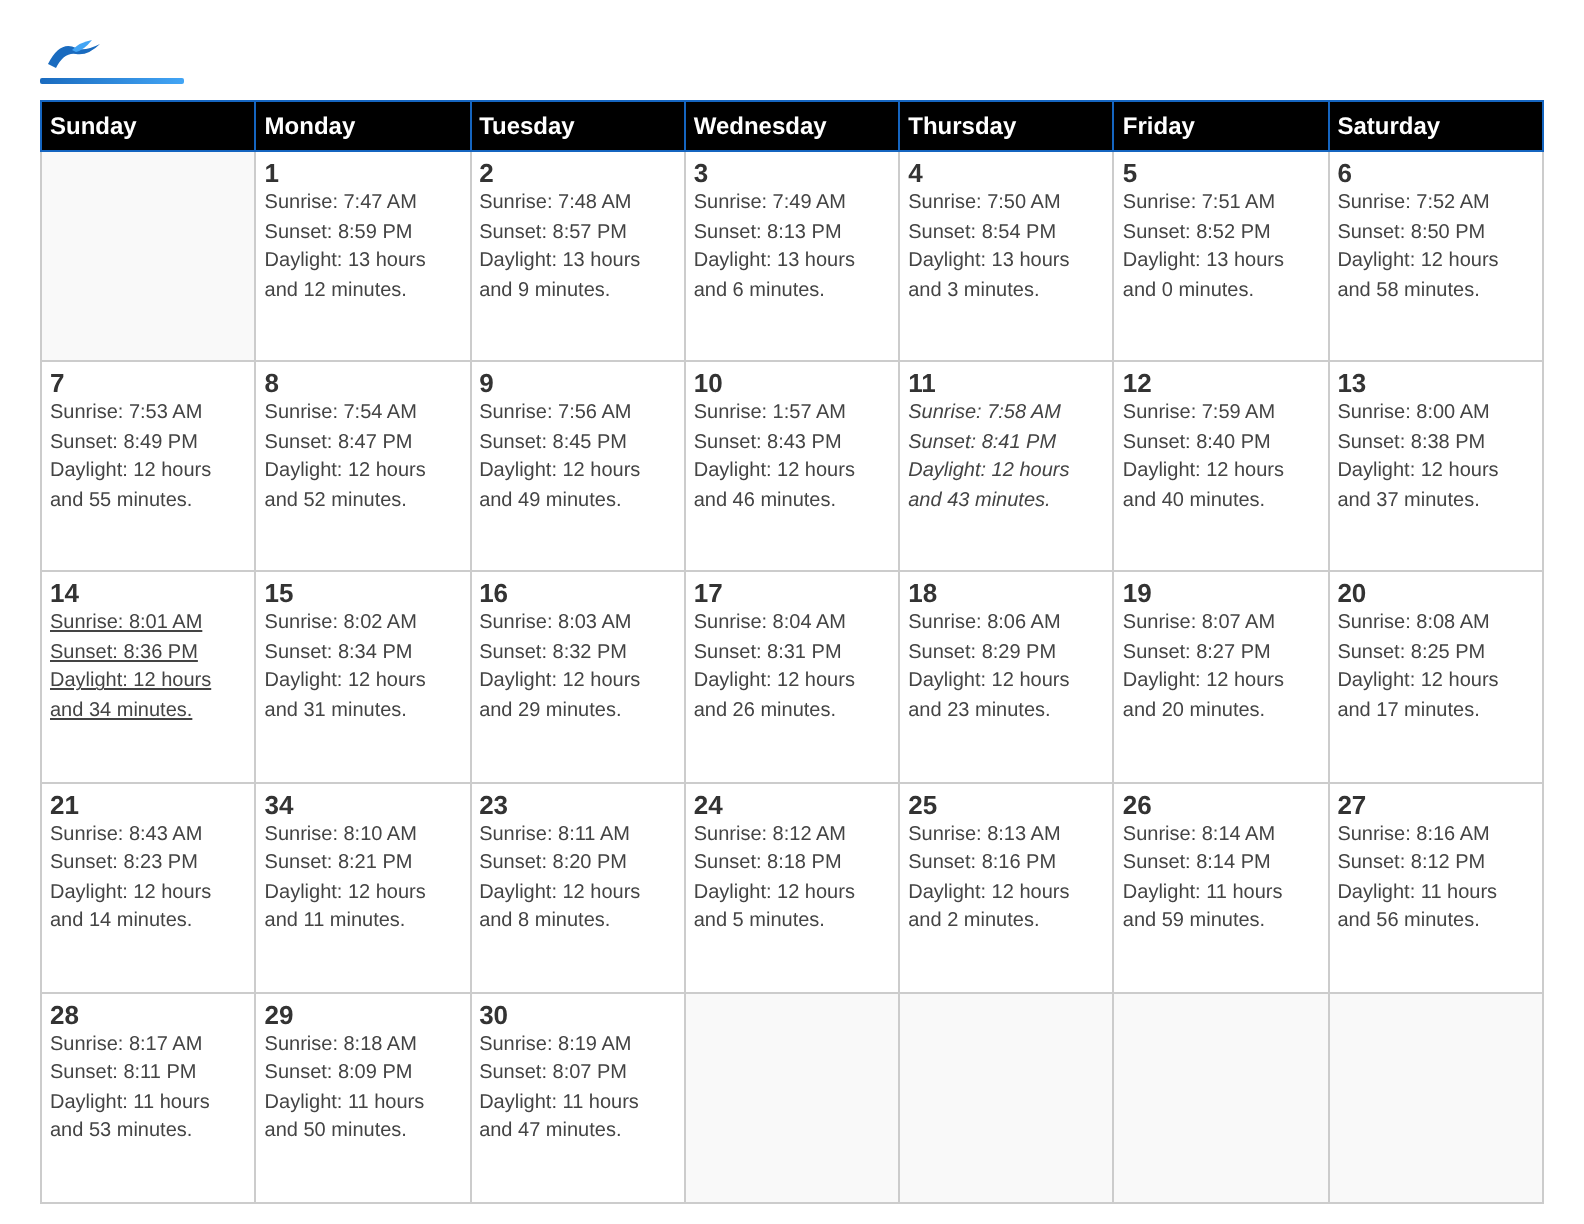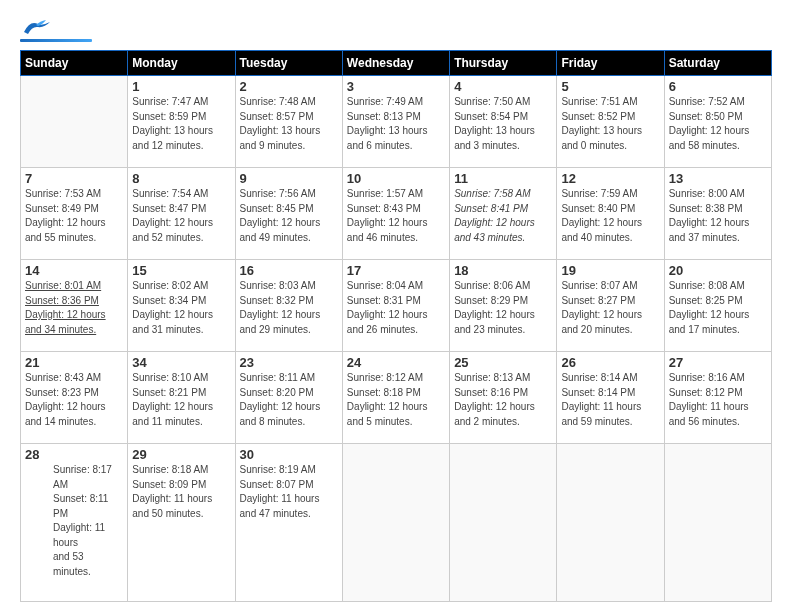--- a/index.html
+++ b/index.html
@@ -332,21 +332,21 @@
             <span class="day-num">27</span>
             <div class="day-info" style="white-space: pre-line;">Sunrise: 8:16 AM
 Sunset: 8:12 PM
 Daylight: 11 hours
 and 56 minutes.</div>
           </td>
         </tr>
         <tr>
           <td>
             <span class="day-num">28</span>
-            <div class="day-info" style="white-space: pre-line; margin-left: 28px;">Sunrise: 8:17 AM
+            <div class="day-info" style="white-space: pre-line;">Sunrise: 8:17 AM
 Sunset: 8:11 PM
 Daylight: 11 hours
 and 53 minutes.</div>
           </td>
           <td>
             <span class="day-num">29</span>
             <div class="day-info" style="white-space: pre-line;">Sunrise: 8:18 AM
 Sunset: 8:09 PM
 Daylight: 11 hours
 and 50 minutes.</div>

